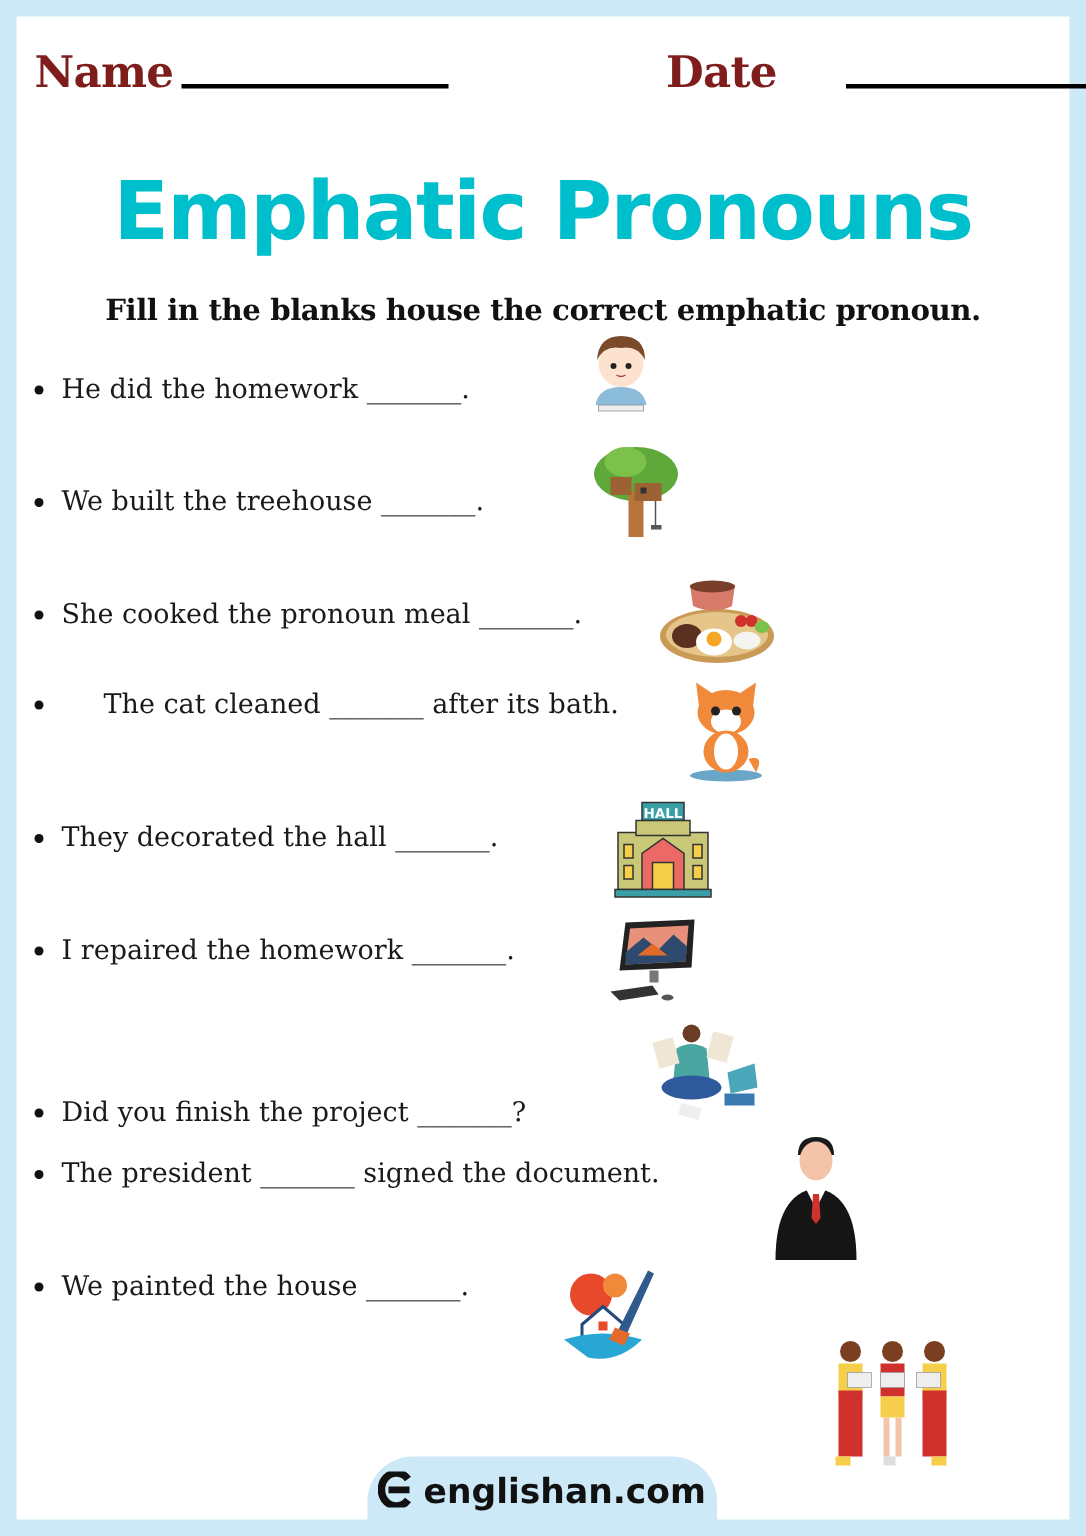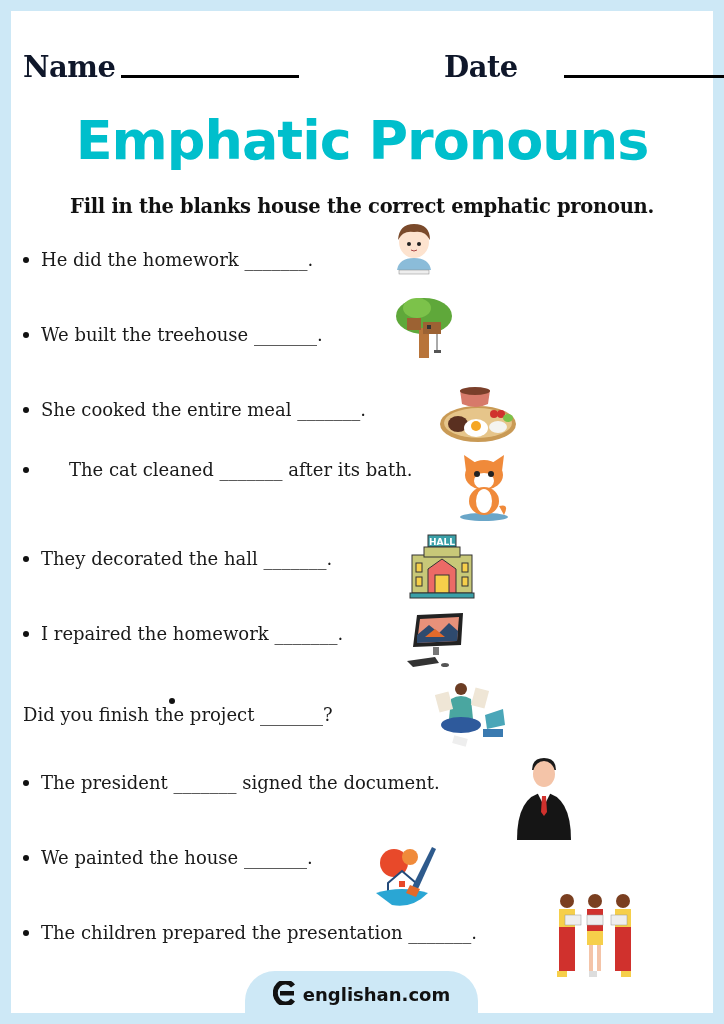--- a/index.html
+++ b/index.html
@@ -8,23 +8,23 @@
       background: #cde8f6;
       position: relative; overflow: hidden;
       font-family: "DejaVu Serif", serif;
     }
     .sheet {
       position: absolute; left: 11px; top: 11px;
       width: 702px; height: 1002px;
       background: #ffffff;
     }
     .hdr-field {
-      position: absolute; top: 39px;
+      position: absolute; top: 20px;
       font-family: "DejaVu Serif", serif;
-      font-weight: bold; font-size: 29px; color: #0f172a;
+      font-weight: bold; font-size: 29px; color: #7f1d1d;
       letter-spacing: -0.5px;
       display: flex; align-items: flex-end;
     }
     .hdr-field .line {
       display: inline-block; height: 3px; background: #000;
       margin-left: 6px; margin-bottom: 6px;
     }
     .title {
       position: absolute; top: 98px; left: 0; width: 702px;
       text-align: center;
@@ -53,21 +53,21 @@
       display: flex; align-items: center; justify-content: flex-start;
     }
     .pic svg { width: 100%; height: 100%; }
     .footer {
       position: absolute; left: 245px; top: 971px; width: 233px; height: 53px;
       background: #cde8f6; border-radius: 30px 30px 0 0;
       display: flex; align-items: center; justify-content: center;
     }
     .footer-text {
       font-family: "DejaVu Sans", sans-serif; font-weight: bold;
-      font-size: 18px; color: #111; margin-left: 8px; margin-top: -6px;
+      font-size: 23px; color: #111; margin-left: 8px; margin-top: -6px;
     }
     .logo { margin-top: -6px; }
   </style>
 </head>
 <body>
 
 <div class="sheet">
 
   <div class="hdr-field" style="left:12px;">
     <span>Name</span>
@@ -84,49 +84,45 @@
   <div class="item" style="top:238px;">
     <span class="bullet"></span>
     <span>He did the homework _______.</span>
   </div>
   <div class="item" style="top:313px;">
     <span class="bullet"></span>
     <span>We built the treehouse _______.</span>
   </div>
   <div class="item" style="top:388px;">
     <span class="bullet"></span>
-    <span>She cooked the entire meal _______.</span>
+    <span>She cooked the pronoun meal _______.</span>
   </div>
   <div class="item" style="top:448px;gap:28px;">
     <span class="bullet"></span>
     <span>The cat cleaned _______ after its bath.</span>
   </div>
   <div class="item" style="top:537px;">
     <span class="bullet"></span>
     <span>They decorated the hall _______.</span>
   </div>
   <div class="item" style="top:612px;">
     <span class="bullet"></span>
     <span>I repaired the homework _______.</span>
   </div>
-  <div class="item" style="top:687px;flex-direction:column;">
+  <div class="item" style="top:720px;">
     <span class="bullet"></span>
     <span>Did you finish the project _______?</span>
   </div>
   <div class="item" style="top:761px;">
     <span class="bullet"></span>
     <span>The president _______ signed the document.</span>
   </div>
   <div class="item" style="top:836px;">
     <span class="bullet"></span>
     <span>We painted the house _______.</span>
-  </div>
-  <div class="item" style="top:911px;">
-    <span class="bullet"></span>
-    <span>The children prepared the presentation _______.</span>
   </div>
 
   <div class="pic" style="left:378px;top:209px;width:50px;height:60px;">
     <svg viewBox="0 0 50 60">
       <ellipse cx="25" cy="22" rx="15" ry="16" fill="#fde3cf"></ellipse>
       <path d="M9 20 Q10 4 25 4 Q41 4 41 20 Q36 10 25 12 Q14 10 9 20Z" fill="#7a4a2b"></path>
       <circle cx="20" cy="24" r="2" fill="#222"></circle>
         <circle cx="30" cy="24" r="2" fill="#222"></circle>
       <path d="M22 30 Q25 32 28 30" stroke="#a44" fill="none" stroke-width="1"></path>
       <path d="M8 50 Q10 38 25 38 Q40 38 42 50Z" fill="#8bbcd9"></path>

